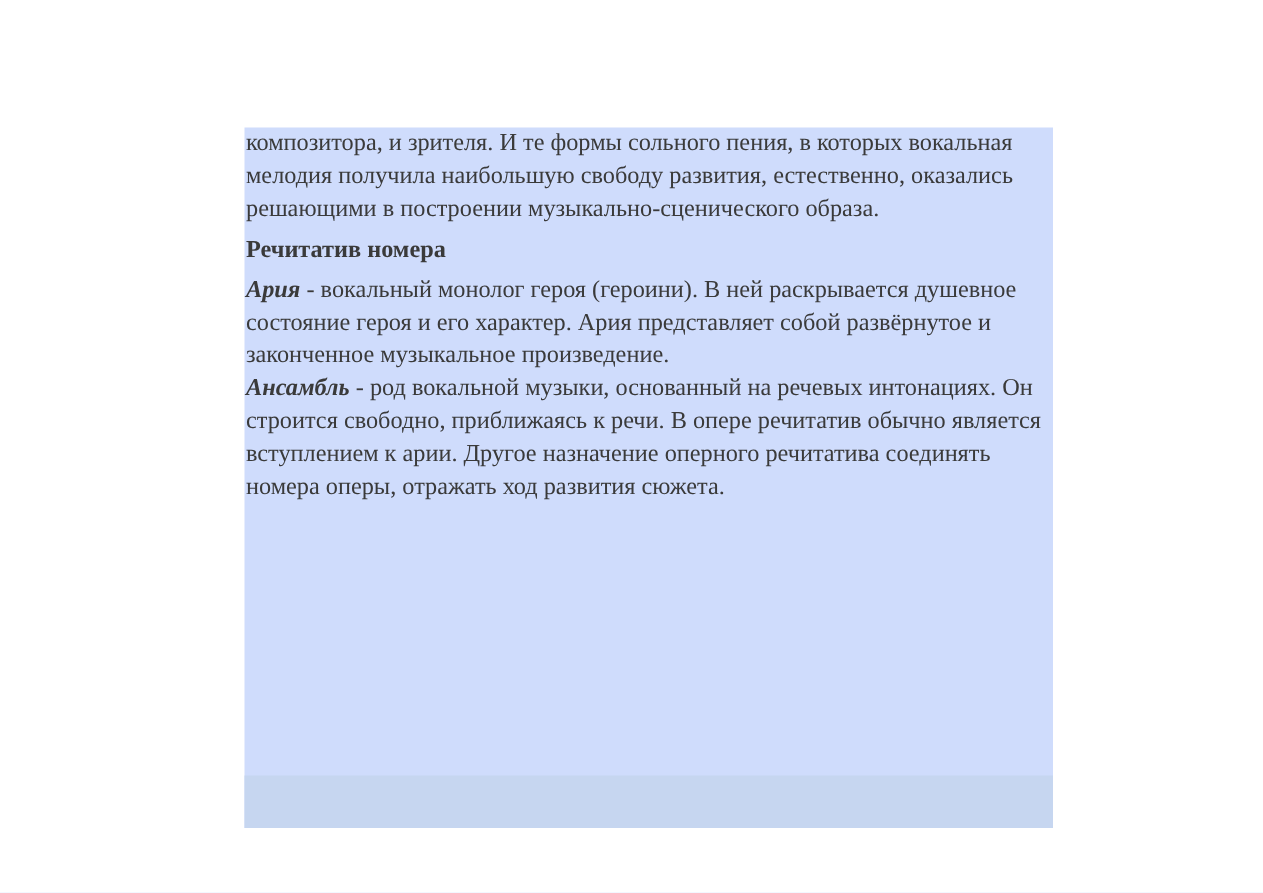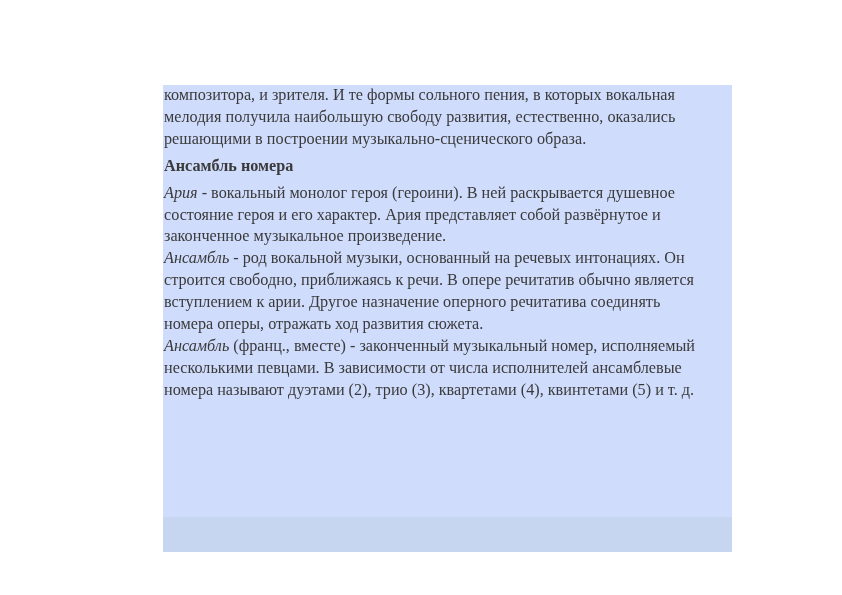--- a/index.html
+++ b/index.html
@@ -1,40 +1,38 @@
 <!DOCTYPE html>
 <html><head>
 <meta charset="utf-8">
 <style>
   html, body { margin:0; padding:0; background:#ffffff; }
   body { width:842px; height:595px; position:relative; overflow:hidden; }
   .panel {
     position:absolute; left:163px; top:85px; width:539px; height:467px;
     background:#cfdcfc;
-    padding-left:30px;
   }
   .panel-bottom {
     position:absolute; left:0; right:0; top:432px; bottom:0;
     background:#c6d6f0;
   }
   .content {
     position:absolute; left:1px; top:0; width:540px;
     font-family:"Liberation Serif", serif; font-size:16.2px; line-height:21.9px;
     color:#3a3a3a;
   }
   .content p { margin:0; }
   .heading { font-weight:bold; margin-top:5px !important; }
   .gap { margin-top:5px !important; }
-  .term { font-weight:normal; font-style:italic; }
+  .term { font-weight:bold; font-style:italic; }
 </style>
 </head>
 <body>
 
 <div class="panel">
   <div class="panel-bottom"></div>
   <div class="content">
     <p>композитора, и зрителя. И те формы сольного пения, в которых вокальная мелодия получила наибольшую свободу развития, естественно, оказались решающими в построении музыкально-сценического образа.</p>
-    <p class="heading">Ансамбль номера</p>
+    <p class="heading">Речитатив номера</p>
     <p class="gap"><span class="term">Ария</span><span> - вокальный монолог героя (героини). В ней раскрывается душевное состояние героя и его характер. Ария представляет собой развёрнутое и законченное музыкальное произведение.</span></p>
     <p><span class="term">Ансамбль</span><span> - род вокальной музыки, основанный на речевых интонациях. Он строится свободно, приближаясь к речи. В опере речитатив обычно является вступлением к арии. Другое назначение оперного речитатива соединять номера оперы, отражать ход развития сюжета.</span></p>
-    <p><span class="term">Ансамбль</span><span> (франц., вместе) - законченный музыкальный номер, исполняемый несколькими певцами. В зависимости от числа исполнителей ансамблевые номера называют дуэтами (2), трио (3), квартетами (4), квинтетами (5) и т. д.</span></p>
   </div>
 </div>
 
 </body></html>

